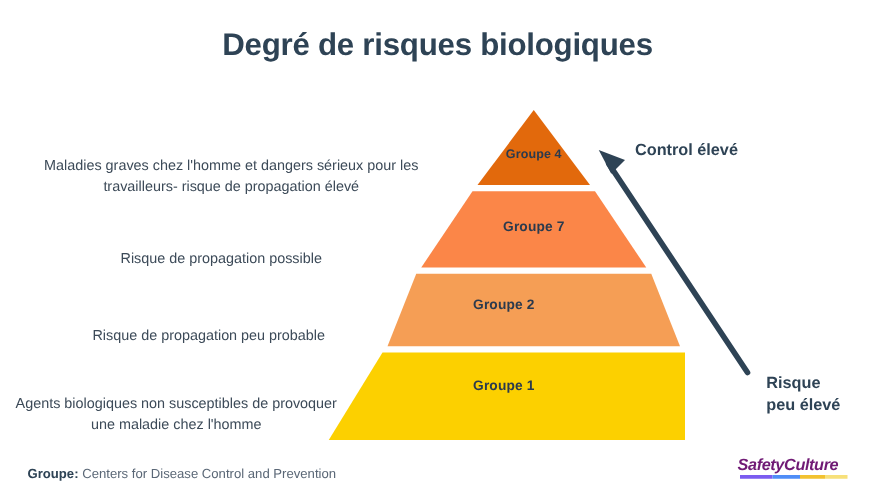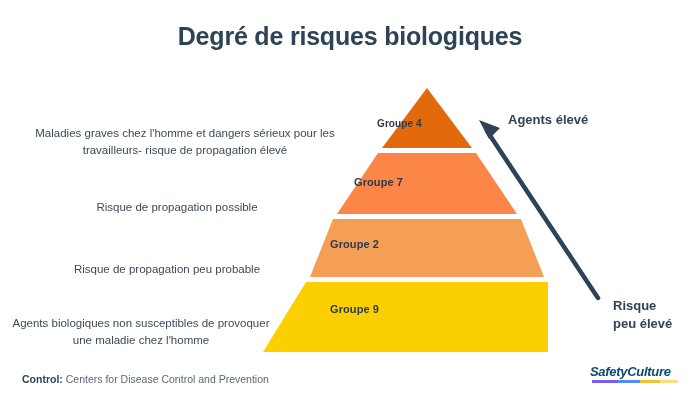--- a/index.html
+++ b/index.html
@@ -36,20 +36,21 @@
   
   .pyramid-svg {
     position: absolute;
     left: 0;
     top: 0;
     width: 700px;
     height: 400px;
   }
   .tier-label {
     position: absolute;
+    text-align: center;
     font-size: 11px;
     font-weight: bold;
     color: #2b3a4d;
     letter-spacing: 0.1px;
   }
   .tier-label.t4 { left: 377px; top: 118px; width: 100px; font-size: 10px; }
   .tier-label.t3 { left: 354px; top: 176px; width: 146px; }
   .tier-label.t2 { left: 330px; top: 238px; width: 146px; }
   .tier-label.t1 { left: 330px; top: 303px; width: 146px; }
 
@@ -93,21 +94,21 @@
     position: absolute;
     right: 18px;
     bottom: 13px;
     width: 92px;
     height: 22px;
   }
   .logo-text {
     font-size: 13px;
     font-weight: bold;
     font-style: italic;
-    color: #0c4a6e;
+    color: #701a75;
     letter-spacing: -0.3px;
     line-height: 14px;
   }
   .logo-bar {
     display: flex;
     height: 3px;
     margin-top: 1px;
     margin-left: 2px;
     width: 86px;
   }
@@ -132,35 +133,35 @@
 
     <g>
       <line x1="598" y1="298" x2="487" y2="131" stroke="#2e4355" stroke-width="4.5" stroke-linecap="round"></line>
       <polygon points="479,120 500,128 489,139" fill="#2e4355"></polygon>
     </g>
   </svg>
 
   <div class="tier-label t4">Groupe 4</div>
   <div class="tier-label t3">Groupe 7</div>
   <div class="tier-label t2">Groupe 2</div>
-  <div class="tier-label t1">Groupe 9</div>
+  <div class="tier-label t1">Groupe 1</div>
 
   <div class="desc d4">Maladies graves chez l'homme et dangers sérieux pour les travailleurs- risque de propagation élevé</div>
   <div class="desc d3">Risque de propagation possible</div>
   <div class="desc d2">Risque de propagation peu probable</div>
   <div class="desc d1">Agents biologiques non susceptibles de provoquer une maladie chez l'homme</div>
 
-  <div class="annot high">Agents élevé</div>
+  <div class="annot high">Control élevé</div>
   <div class="annot low">
     <div>Risque</div>
     <div>peu élevé</div>
   </div>
 
   <div class="footer-source">
-    <b>Control:</b><span> Centers for Disease Control and Prevention</span>
+    <b>Groupe:</b><span> Centers for Disease Control and Prevention</span>
   </div>
 
   <div class="logo">
     <div class="logo-text">SafetyCulture</div>
     <div class="logo-bar">
       <span style="width:26px;background:#7b5cf0"></span>
       <span style="width:22px;background:#4f8df7"></span>
       <span style="width:20px;background:#f2c230"></span>
       <span style="width:18px;background:#f7e07a"></span>
     </div>

